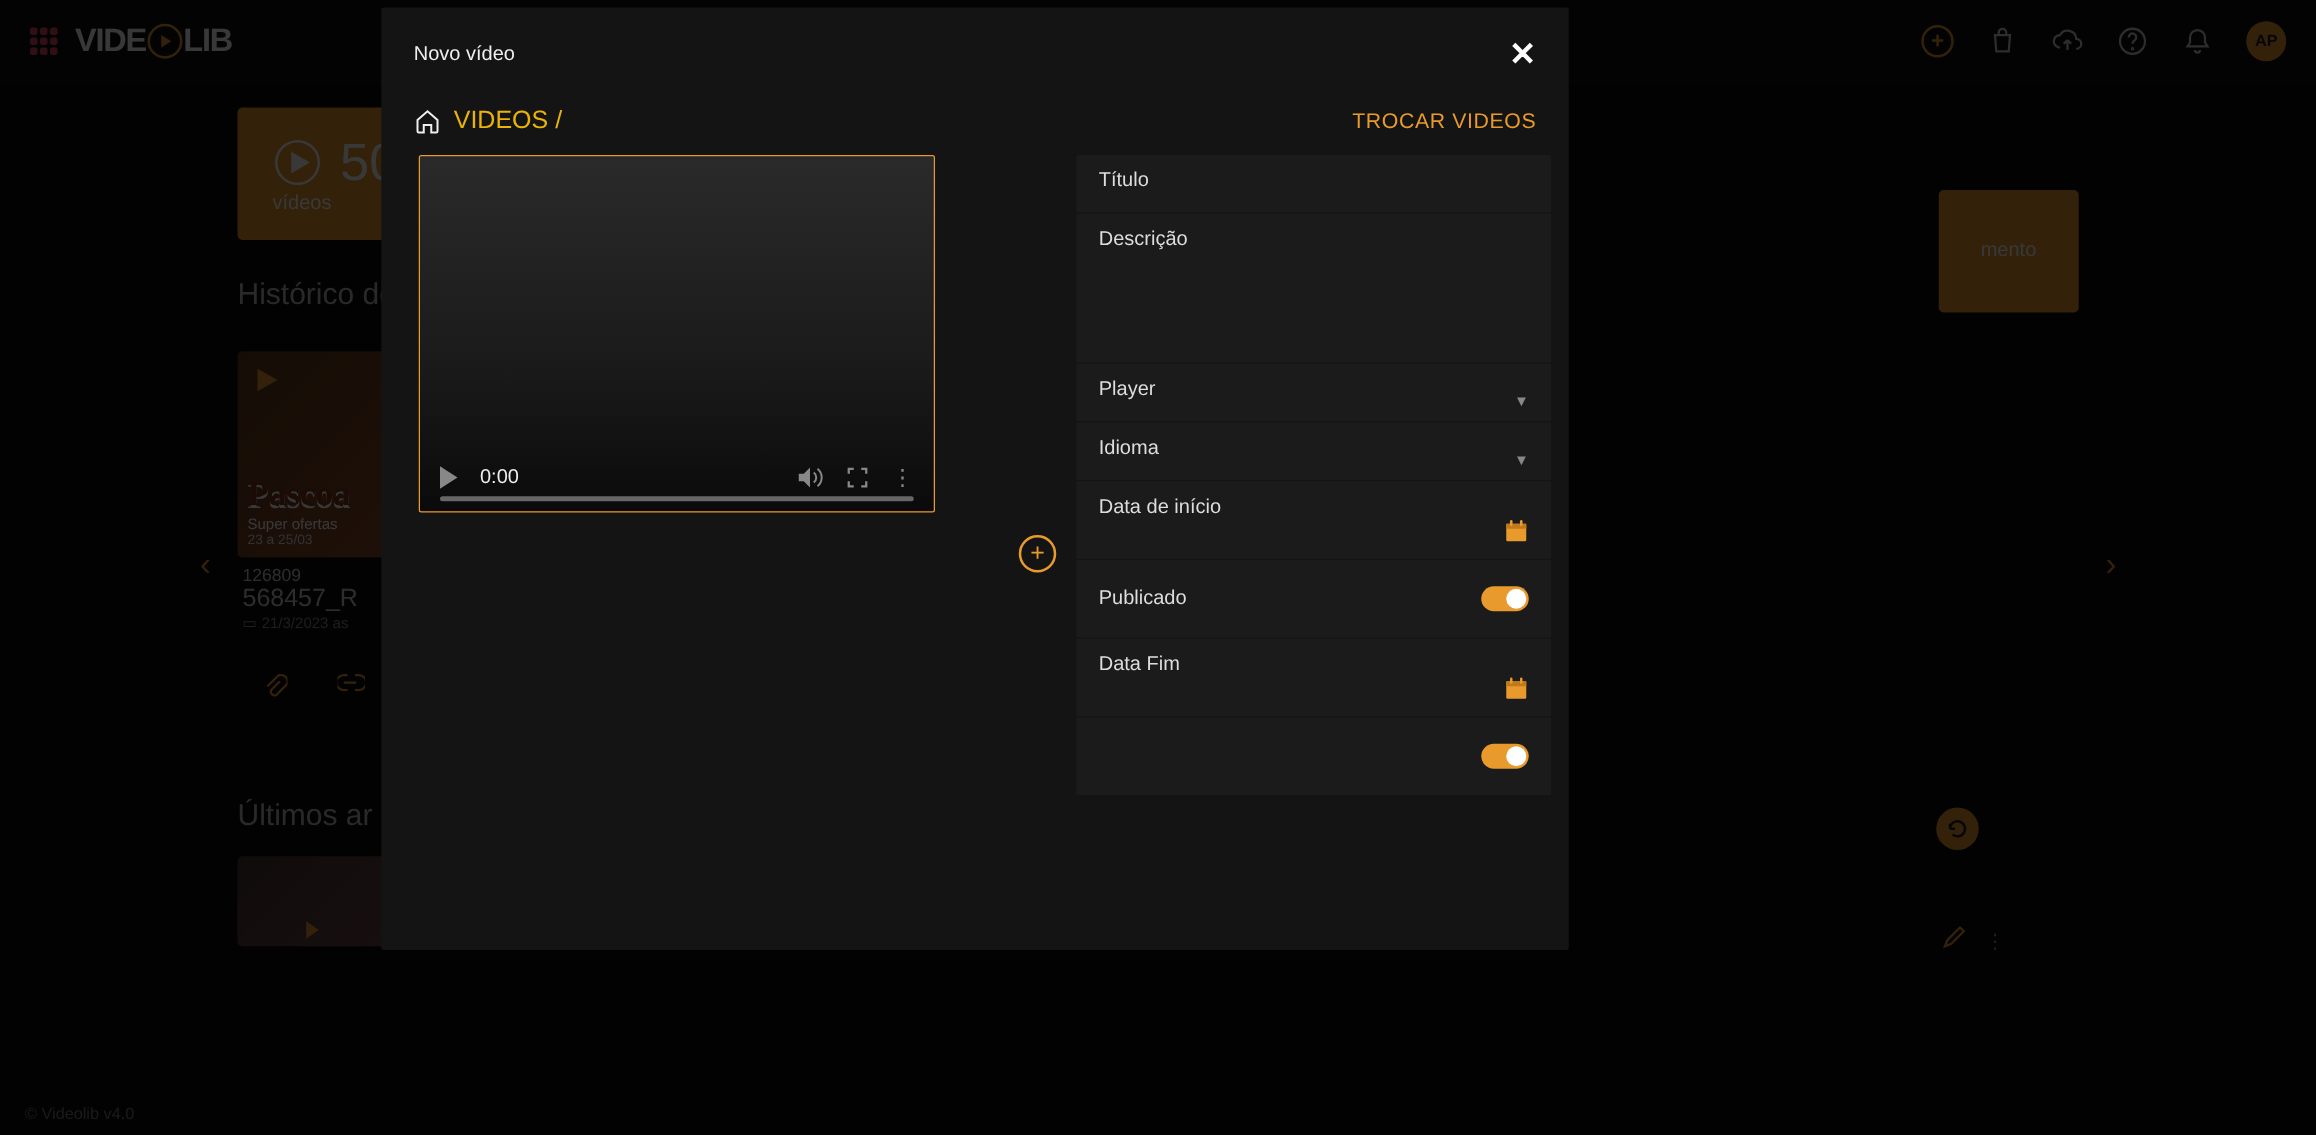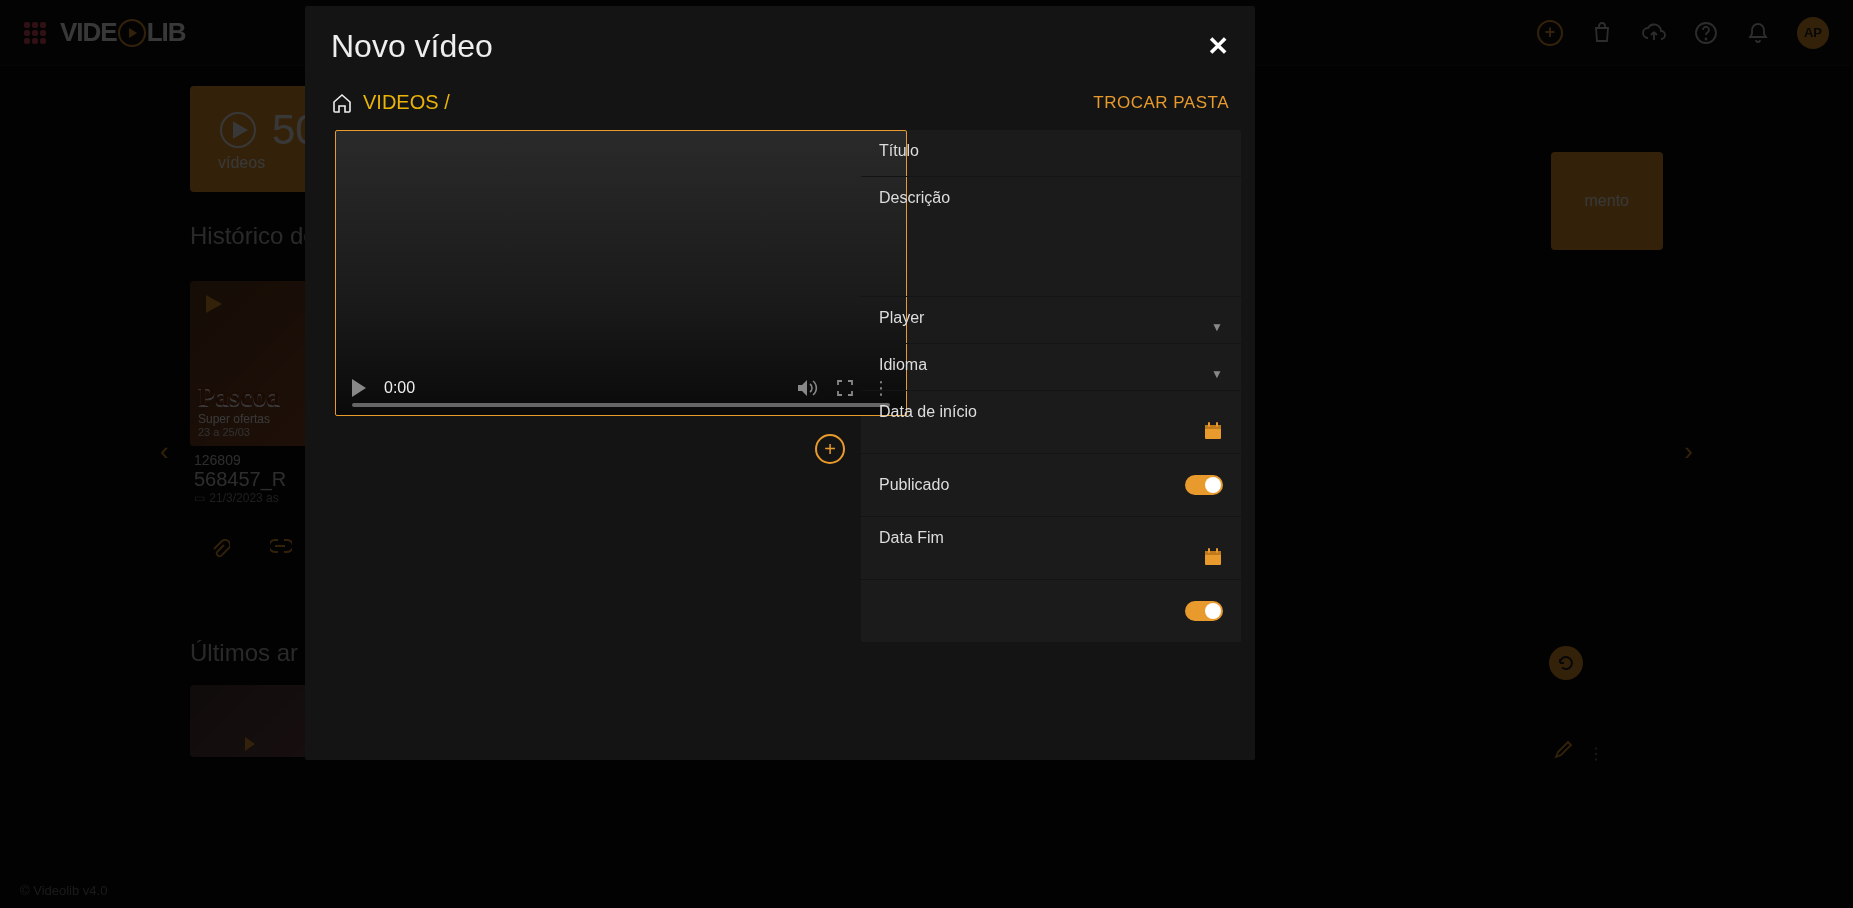--- a/index.html
+++ b/index.html
@@ -42,35 +42,35 @@
   .pasc-title { font-family: serif; font-size:28px; font-weight:bold; color:#7a3516; text-shadow:0 2px 0 #fff; }
   .footer-txt { position:absolute; bottom:10px; left:20px; font-size:13px; color:#777;}
   .lower-thumb { width:120px; height:72px; background:linear-gradient(135deg,#4a3535,#6b4545); border-radius:4px; position:relative; margin-top:12px;}
   .lower-thumb::after{ content:""; position:absolute; bottom:6px; left:50%; transform:translateX(-50%); border-left:10px solid #e89a2c; border-top:7px solid transparent; border-bottom:7px solid transparent;}
   .pencil-ov{ position:absolute; right:280px; top:674px; color:#e89a2c;}
 
   
   .overlay { position: absolute; inset: 0; background: rgba(0,0,0,0.78); z-index: 200; }
   .modal { position: absolute; top: 6px; left: 305px; width: 950px; height: 754px; background: #141414; border-radius: 2px; display: flex; flex-direction: column; z-index: 300; }
   .modal-header { padding: 22px 26px 4px 26px; display: flex; align-items: center; }
-  .modal-title { font-size: 32px; font-weight: 400; color: #eee; }
+  .modal-title { font-size: 16px; font-weight: 400; color: #eee; }
   .close-x { margin-left: auto; font-size: 26px; color: #fff; cursor: pointer; font-weight:bold;}
   .breadcrumb-row { padding: 22px 26px 8px 26px; display:flex; align-items:center; }
   .home-ic { margin-right: 10px; }
   .bc-text { font-size: 20px; color: #eab308; }
   .swap-link { margin-left: auto; color: #e89a2c; font-size: 17px; cursor:pointer; letter-spacing: 0.5px; }
 
   .modal-body { flex: 1; overflow-y: auto; padding: 8px 14px 0 30px; position: relative; }
   .modal-body::-webkit-scrollbar { width: 10px; }
   .modal-body::-webkit-scrollbar-track { background: #1a1a1a; }
   .modal-body::-webkit-scrollbar-thumb { background: #555; border-radius: 4px; }
 
   .body-row { display: flex; gap: 16px; }
   .video-col { width: 510px; }
-  .video-preview { width: 572px; height: 286px; border: 1px solid #e89a2c; background: linear-gradient(180deg,#2a2a2a 0%, #1a1a1a 60%, #0a0a0a 100%); position: relative; border-radius: 2px; }
+  .video-preview { width: 413px; height: 286px; border: 1px solid #e89a2c; background: linear-gradient(180deg,#2a2a2a 0%, #1a1a1a 60%, #0a0a0a 100%); position: relative; border-radius: 2px; }
   .vcontrols { position: absolute; bottom: 0; left: 0; right: 0; height: 54px; display:flex; align-items:center; padding:0 16px; gap:18px; }
   .vplay { width:0; height:0; border-left:14px solid #888; border-top:9px solid transparent; border-bottom:9px solid transparent; cursor:pointer; }
   .vtime { color:#eee; font-size:16px; }
   .vspacer { flex:1; }
   .vico { color:#888; cursor:pointer; font-size:18px;}
   .vtrack { position:absolute; bottom:8px; left:16px; right:16px; height:4px; background:#666; border-radius:2px;}
   .add-circ { width:30px; height:30px; border:2px solid #e89a2c; border-radius:50%; display:flex; align-items:center; justify-content:center; color:#e89a2c; font-size:20px; cursor:pointer; margin:18px 0 0 auto;}
 
   .form-col { flex: 1; background: #1b1b1b; border-radius: 2px; }
   .field { padding: 12px 18px; border-bottom: 1px solid #141414; position:relative;}
@@ -217,21 +217,21 @@
     <div class="modal-title">Novo vídeo</div>
     <div class="close-x">✕</div>
   </div>
   <div class="breadcrumb-row">
     <span class="home-ic">
       <svg width="22" height="22" viewBox="0 0 22 22" fill="none" stroke="#eee" stroke-width="1.6">
           <path d="M3 10l8-7 8 7v9a1 1 0 01-1 1h-4v-6H8v6H4a1 1 0 01-1-1z"></path>
         </svg>
     </span>
     <span class="bc-text">VIDEOS /</span>
-    <span class="swap-link">TROCAR PASTA</span>
+    <span class="swap-link">TROCAR VIDEOS</span>
   </div>
 
   <div class="modal-body">
     <div class="body-row">
       <div class="video-col">
         <div class="video-preview">
           <div class="vcontrols">
             <div class="vplay"></div>
             <div class="vtime">0:00</div>
             <div class="vspacer"></div>

